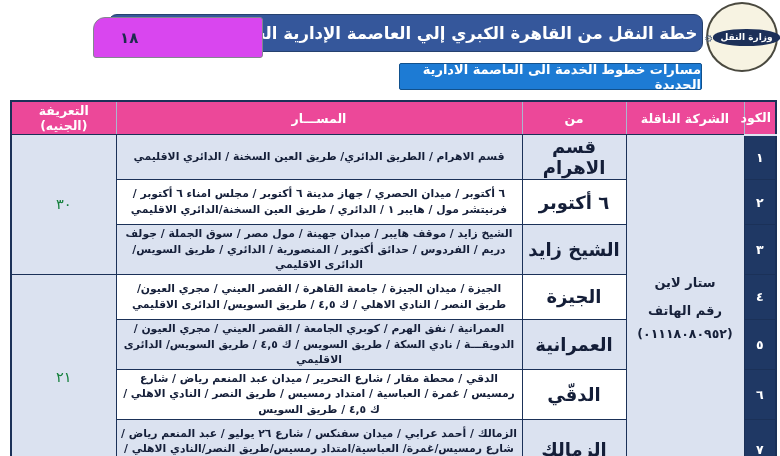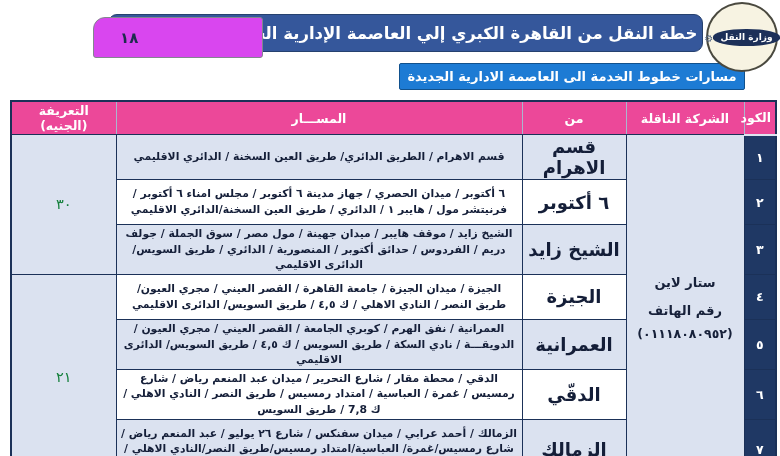--- a/index.html
+++ b/index.html
@@ -32,21 +32,21 @@
   .page-tab{
     position:absolute;top:17px;left:93px;width:170px;height:41px;
     background:#d946ef;border:1px solid #83868f;
     border-radius:12px 3px 3px 3px;box-sizing:border-box;z-index:2;
     display:flex;align-items:center;direction:ltr;padding-left:26px;
     color:#1d2c4e;font-weight:bold;font-size:15px;
   }
 
   
   .subtitle{
-    position:absolute;top:63px;left:399px;width:346px;height:27px;
+    position:absolute;top:63px;left:399px;width:303px;height:27px;
     background:#1d7bd4;border:1px solid #11518d;border-radius:2px;
     box-sizing:border-box;display:flex;align-items:center;justify-content:center;
     color:#ffffff;font-weight:bold;font-size:13px;
   }
 
   
   .route-table{
     position:absolute;top:100px;left:10px;width:765px;height:348px;
     border-collapse:collapse;table-layout:fixed;direction:rtl;
     border:2px solid #1b3158;
@@ -145,21 +145,21 @@
           <td class="fare-cell" rowspan="4">٢١</td>
         </tr>
         <tr style="height: 44px;">
           <td class="code-cell">٥</td>
           <td class="from-cell row-light">العمرانية</td>
           <td class="route-cell row-light">العمرانية / نفق الهرم / كوبري الجامعة / القصر العيني / مجري العيون / الدويقـــة / نادي السكة / طريق السويس / ك ٤,٥ / طريق السويس/ الدائرى الاقليمي</td>
         </tr>
         <tr style="height: 47px;">
           <td class="code-cell">٦</td>
           <td class="from-cell row-white">الدقّي</td>
-          <td class="route-cell row-white">الدقي / محطة مقار / شارع التحرير / ميدان عبد المنعم رياض / شارع رمسيس / غمرة / العباسية / امتداد رمسيس / طريق النصر / النادي الاهلي / ك 7,8 / طريق السويس</td>
+          <td class="route-cell row-white">الدقي / محطة مقار / شارع التحرير / ميدان عبد المنعم رياض / شارع رمسيس / غمرة / العباسية / امتداد رمسيس / طريق النصر / النادي الاهلي / ك ٤,٥ / طريق السويس</td>
         </tr>
         <tr style="height: 60px;">
           <td class="code-cell last">٧</td>
           <td class="from-cell row-light">الزمالك</td>
           <td class="route-cell row-light">الزمالك / أحمد عرابي / ميدان سفنكس / شارع ٢٦ يوليو / عبد المنعم رياض / شارع رمسيس/غمرة/ العباسية/امتداد رمسيس/طريق النصر/النادي الاهلي / ك ٤,٥ /التسعين الشمالي/الدائري الاوسطي</td>
         </tr>
       </tbody>
   </table>
 
 </div>

